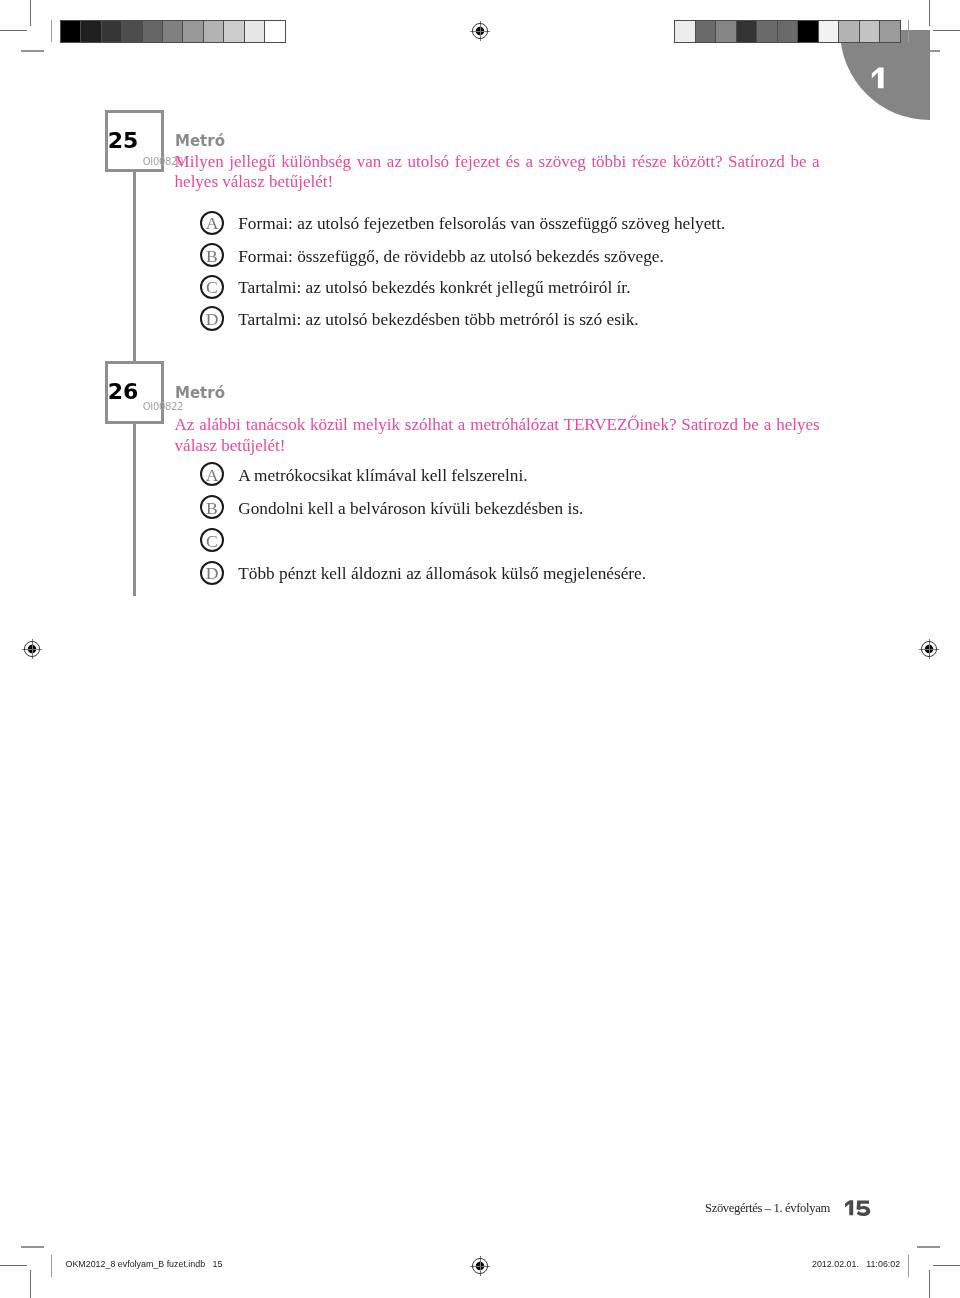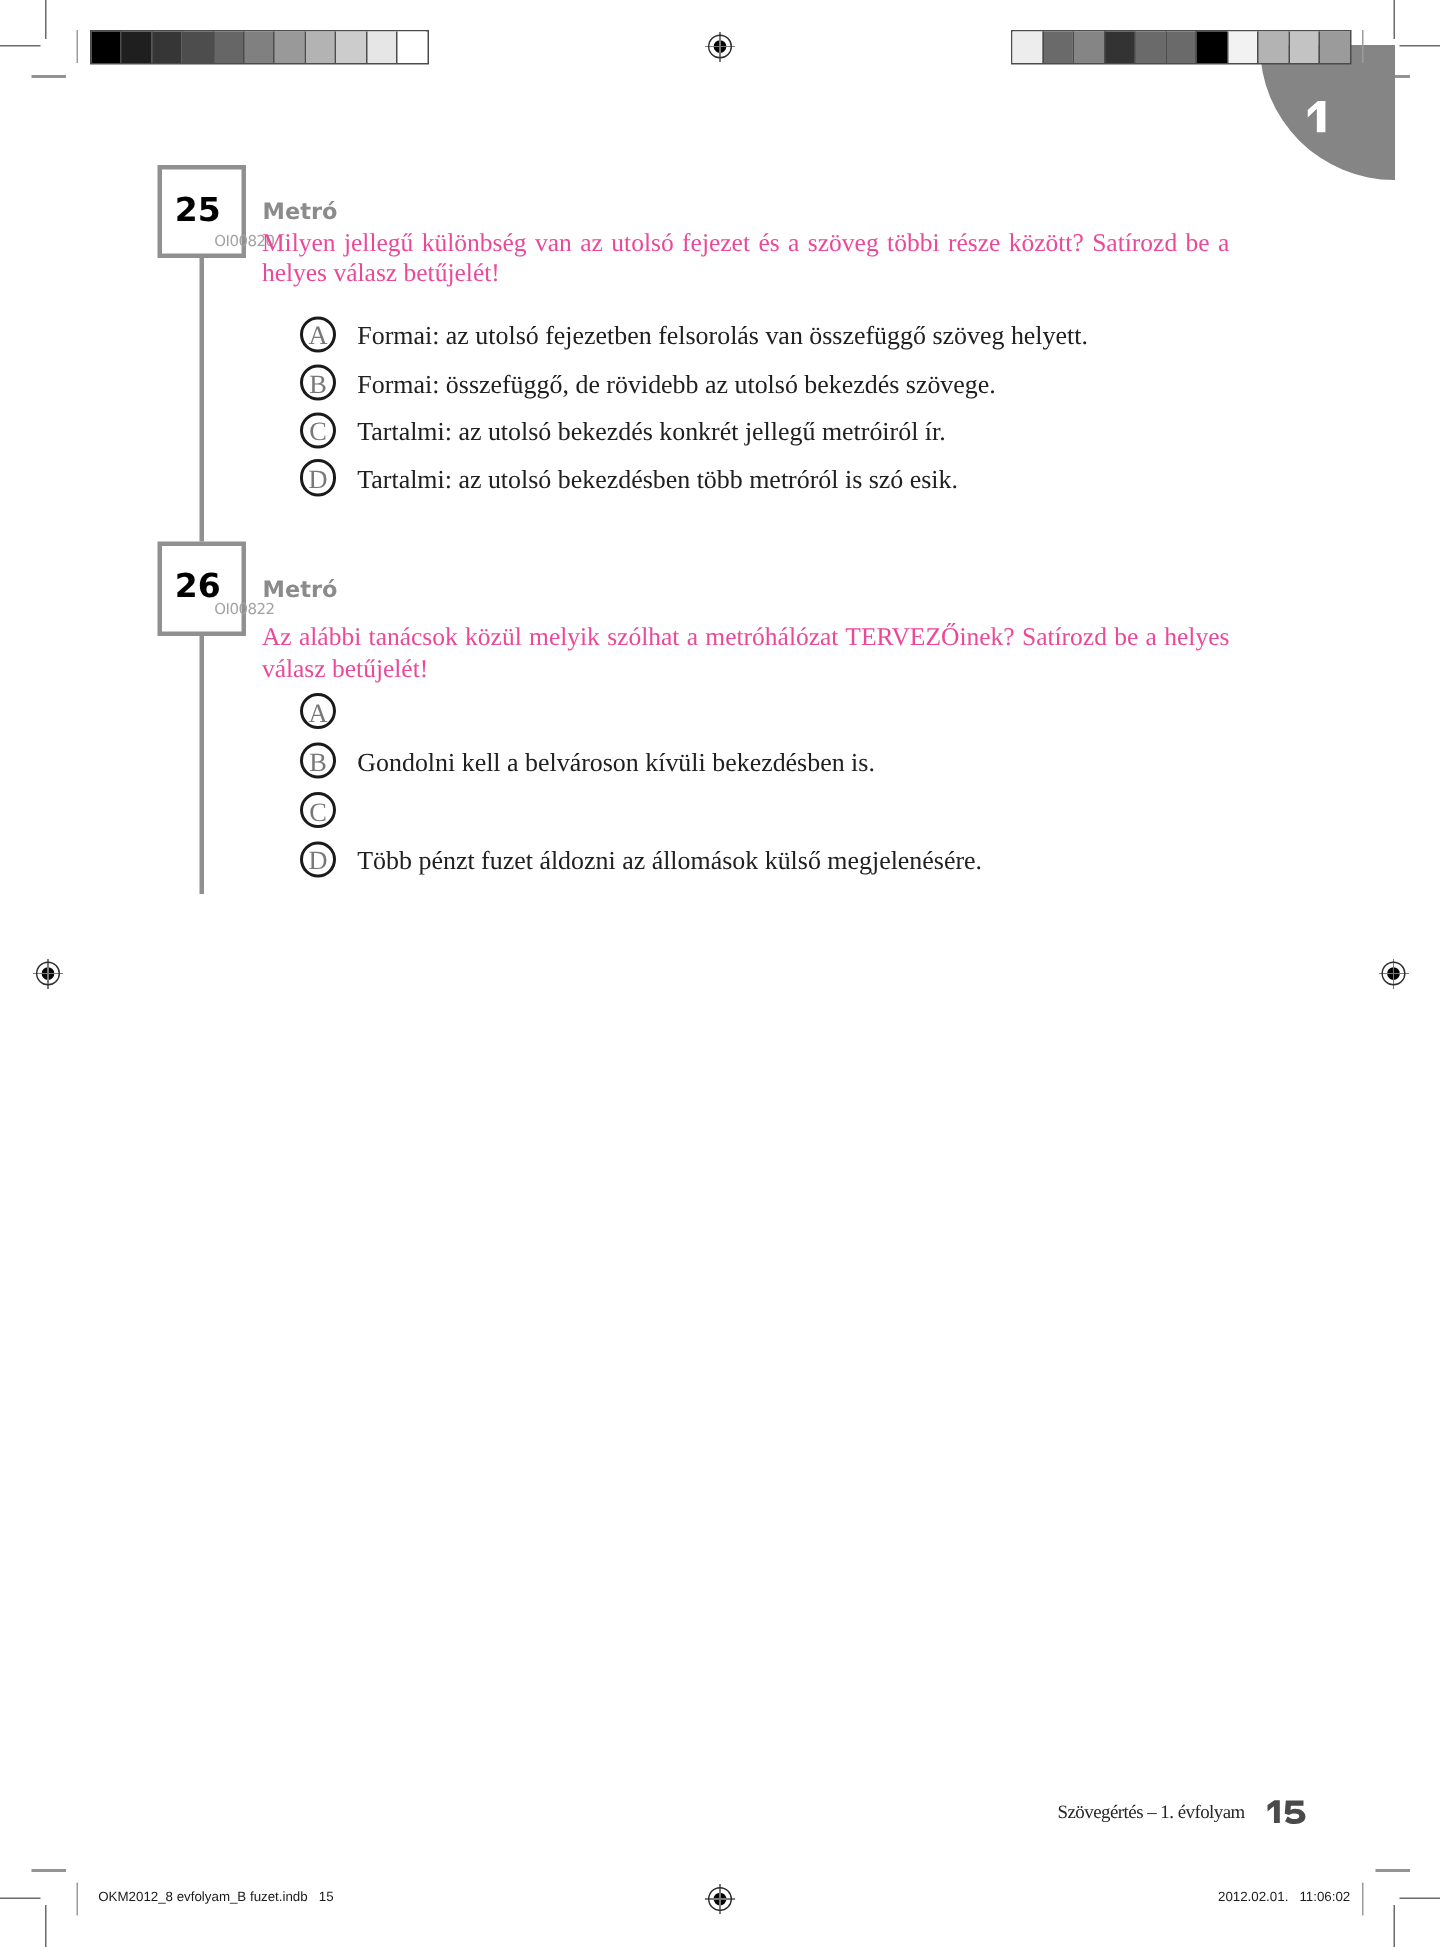--- a/index.html
+++ b/index.html
@@ -21,21 +21,21 @@
   
   .reg{position:absolute;}
 
   
   .corner-tab{position:absolute;background:#858585;z-index:1;}
   .corner-num{position:absolute;color:#ffffff;font-family:"DejaVu Sans",sans-serif;
                font-weight:bold;z-index:2;}
 
   
   .qbox{position:absolute;box-sizing:border-box;border:3px solid #909090;background:#fff;
-        text-align:center;}
+        text-align:left;}
   .qnum{font-family:"DejaVu Sans",sans-serif;font-weight:bold;color:#000;}
   .qcode{font-family:"DejaVu Sans",sans-serif;color:#a3a3a3;padding-left:35px;}
   .qstem-line{position:absolute;width:3.3px;background:#909090;}
 
   .qtopic{position:absolute;font-family:"DejaVu Sans",sans-serif;font-weight:bold;
           color:#8b8b8b;}
   .qtext{position:absolute;font-family:"Liberation Serif",serif;color:#ec4899;}
 
   .opt{position:absolute;display:flex;align-items:flex-start;}
   .optmark{box-sizing:border-box;border:2.3px solid #1a1a1a;border-radius:50%;
@@ -172,31 +172,32 @@
   <div class="qstem-line" style="left:132.8px;top:421px;height:174.6px;"></div>
   <div class="qbox" style="left:104.8px;top:360.9px;width:59.2px;height:62.9px;">
     <div class="qnum" style="position:absolute;left:0;right:5px;top:20.5px;font-size:22px;line-height:16px;">26</div>
     <div class="qcode" style="position:absolute;left:0;right:0;top:39px;font-size:10px;line-height:8px;letter-spacing:-0.35px;">OI00822</div>
   </div>
   <div class="qtopic" style="left:175px;top:385px;font-size:15px;line-height:16px;">Metró</div>
   <div class="qtext" style="left:174.6px;top:403px;width:645px;font-size:17px;line-height:20.8px;text-align:justify;margin-top:12px;">Az alábbi tanácsok közül melyik szólhat a metróhálózat TERVEZŐinek? Satírozd be a helyes válasz betűjelét!</div>
 
   <div class="opt" style="left:199.8px;top:463.5px;">
     <span class="optmark" style="width:24.4px;height:24.3px;font-size:17.6px;line-height:18px;padding-top:1px;margin-top:-1.5px;">A</span>
+    <span class="opttext" style="margin-left:14px;font-size:17.3px;line-height:23px;">A metrókocsikat klímával kell felszerelni.</span>
   </div>
   <div class="opt" style="left:199.8px;top:496.6px;">
     <span class="optmark" style="width:24.4px;height:24.3px;font-size:17.6px;line-height:18px;padding-top:1px;margin-top:-1.5px;">B</span>
     <span class="opttext" style="margin-left:14px;font-size:17.3px;line-height:23px;">Gondolni kell a belvároson kívüli bekezdésben is.</span>
   </div>
   <div class="opt" style="left:199.8px;top:529.5px;">
     <span class="optmark" style="width:24.4px;height:24.3px;font-size:17.6px;line-height:18px;padding-top:1px;margin-top:-1.5px;">C</span>
   </div>
   <div class="opt" style="left:199.8px;top:562px;">
     <span class="optmark" style="width:24.4px;height:24.3px;font-size:17.6px;line-height:18px;padding-top:1px;margin-top:-1.5px;">D</span>
-    <span class="opttext" style="margin-left:14px;font-size:17.3px;line-height:23px;">Több pénzt fuzet áldozni az állomások külső megjelenésére.</span>
+    <span class="opttext" style="margin-left:14px;font-size:17.3px;line-height:23px;">Több pénzt kell áldozni az állomások külső megjelenésére.</span>
   </div>
 </div>
 
 <div class="footer-label" style="left:705px;top:1201px;font-size:12.6px;line-height:14px;letter-spacing:-0.35px;">Szövegértés – 1. évfolyam</div>
 <svg class="footer-page" style="left:844px;top:1199px;" width="28" height="18" viewBox="0 0 28 18">
   <title>15</title>
   <path d="M9.2 1.2 L9.2 16.3 L5.3 16.3 L5.3 5.1 L1.0 8.6 L1.0 4.4 L5.6 1.2 Z" fill="#4a4a4a"></path>
   <path d="M13.2 1.4 L25.0 1.4 L25.0 4.8 L16.6 4.8 L16.3 7.6 C17.4 7.1 18.4 6.9 19.5 6.9
            C23.4 6.9 26.3 9.1 26.3 12.2 C26.3 15.1 23.4 17.0 19.3 17.0
            C16.6 17.0 14.5 16.4 12.7 15.1 L14.4 12.0 C15.9 13.1 17.4 13.7 19.1 13.7

